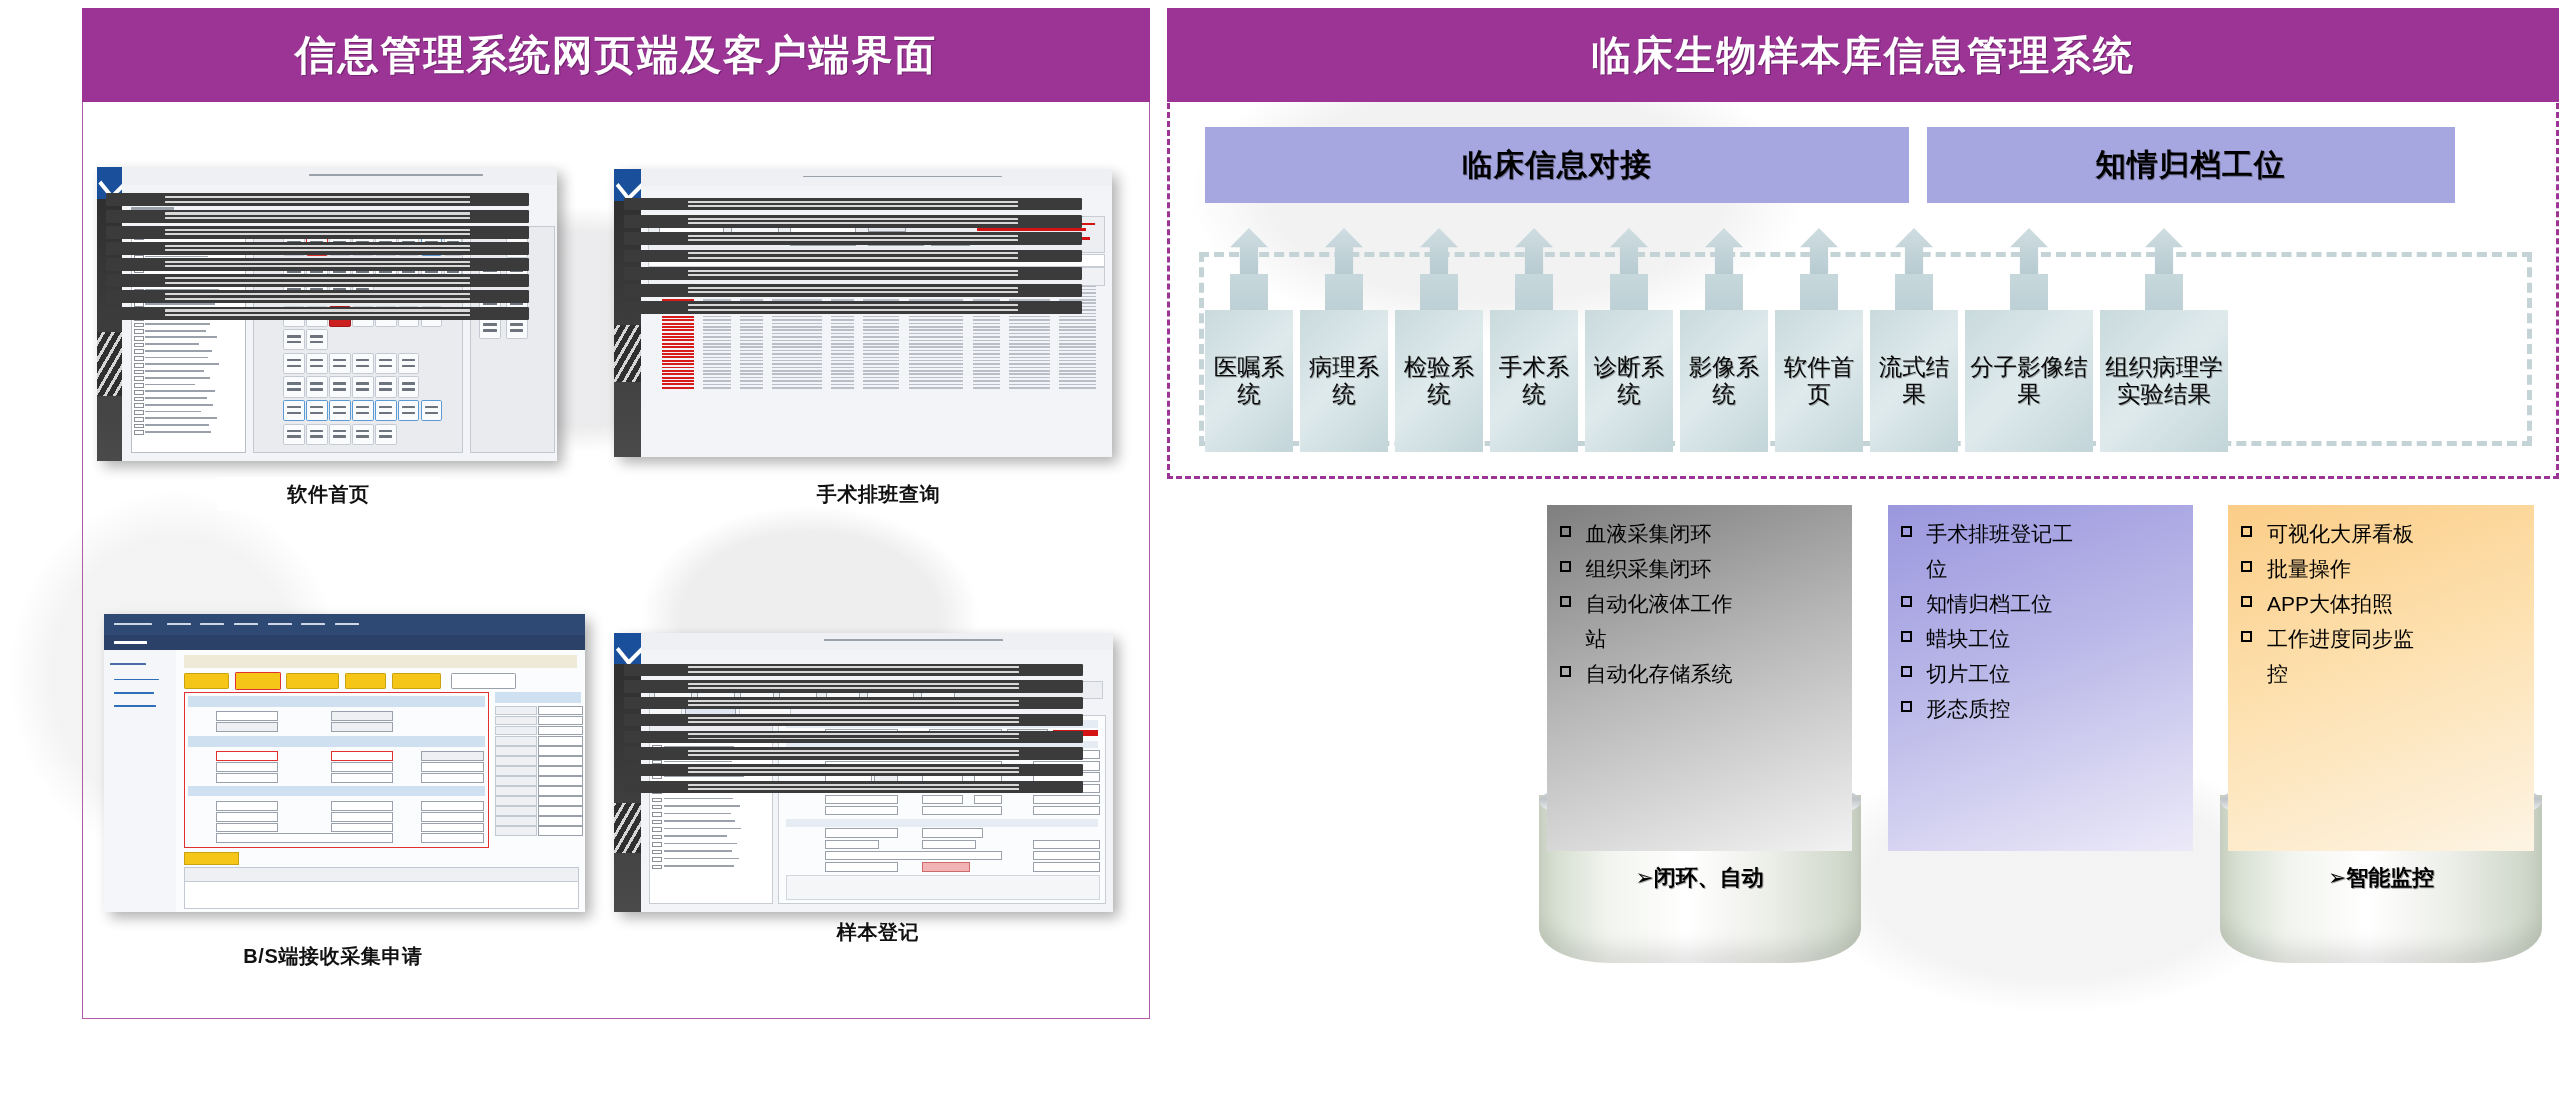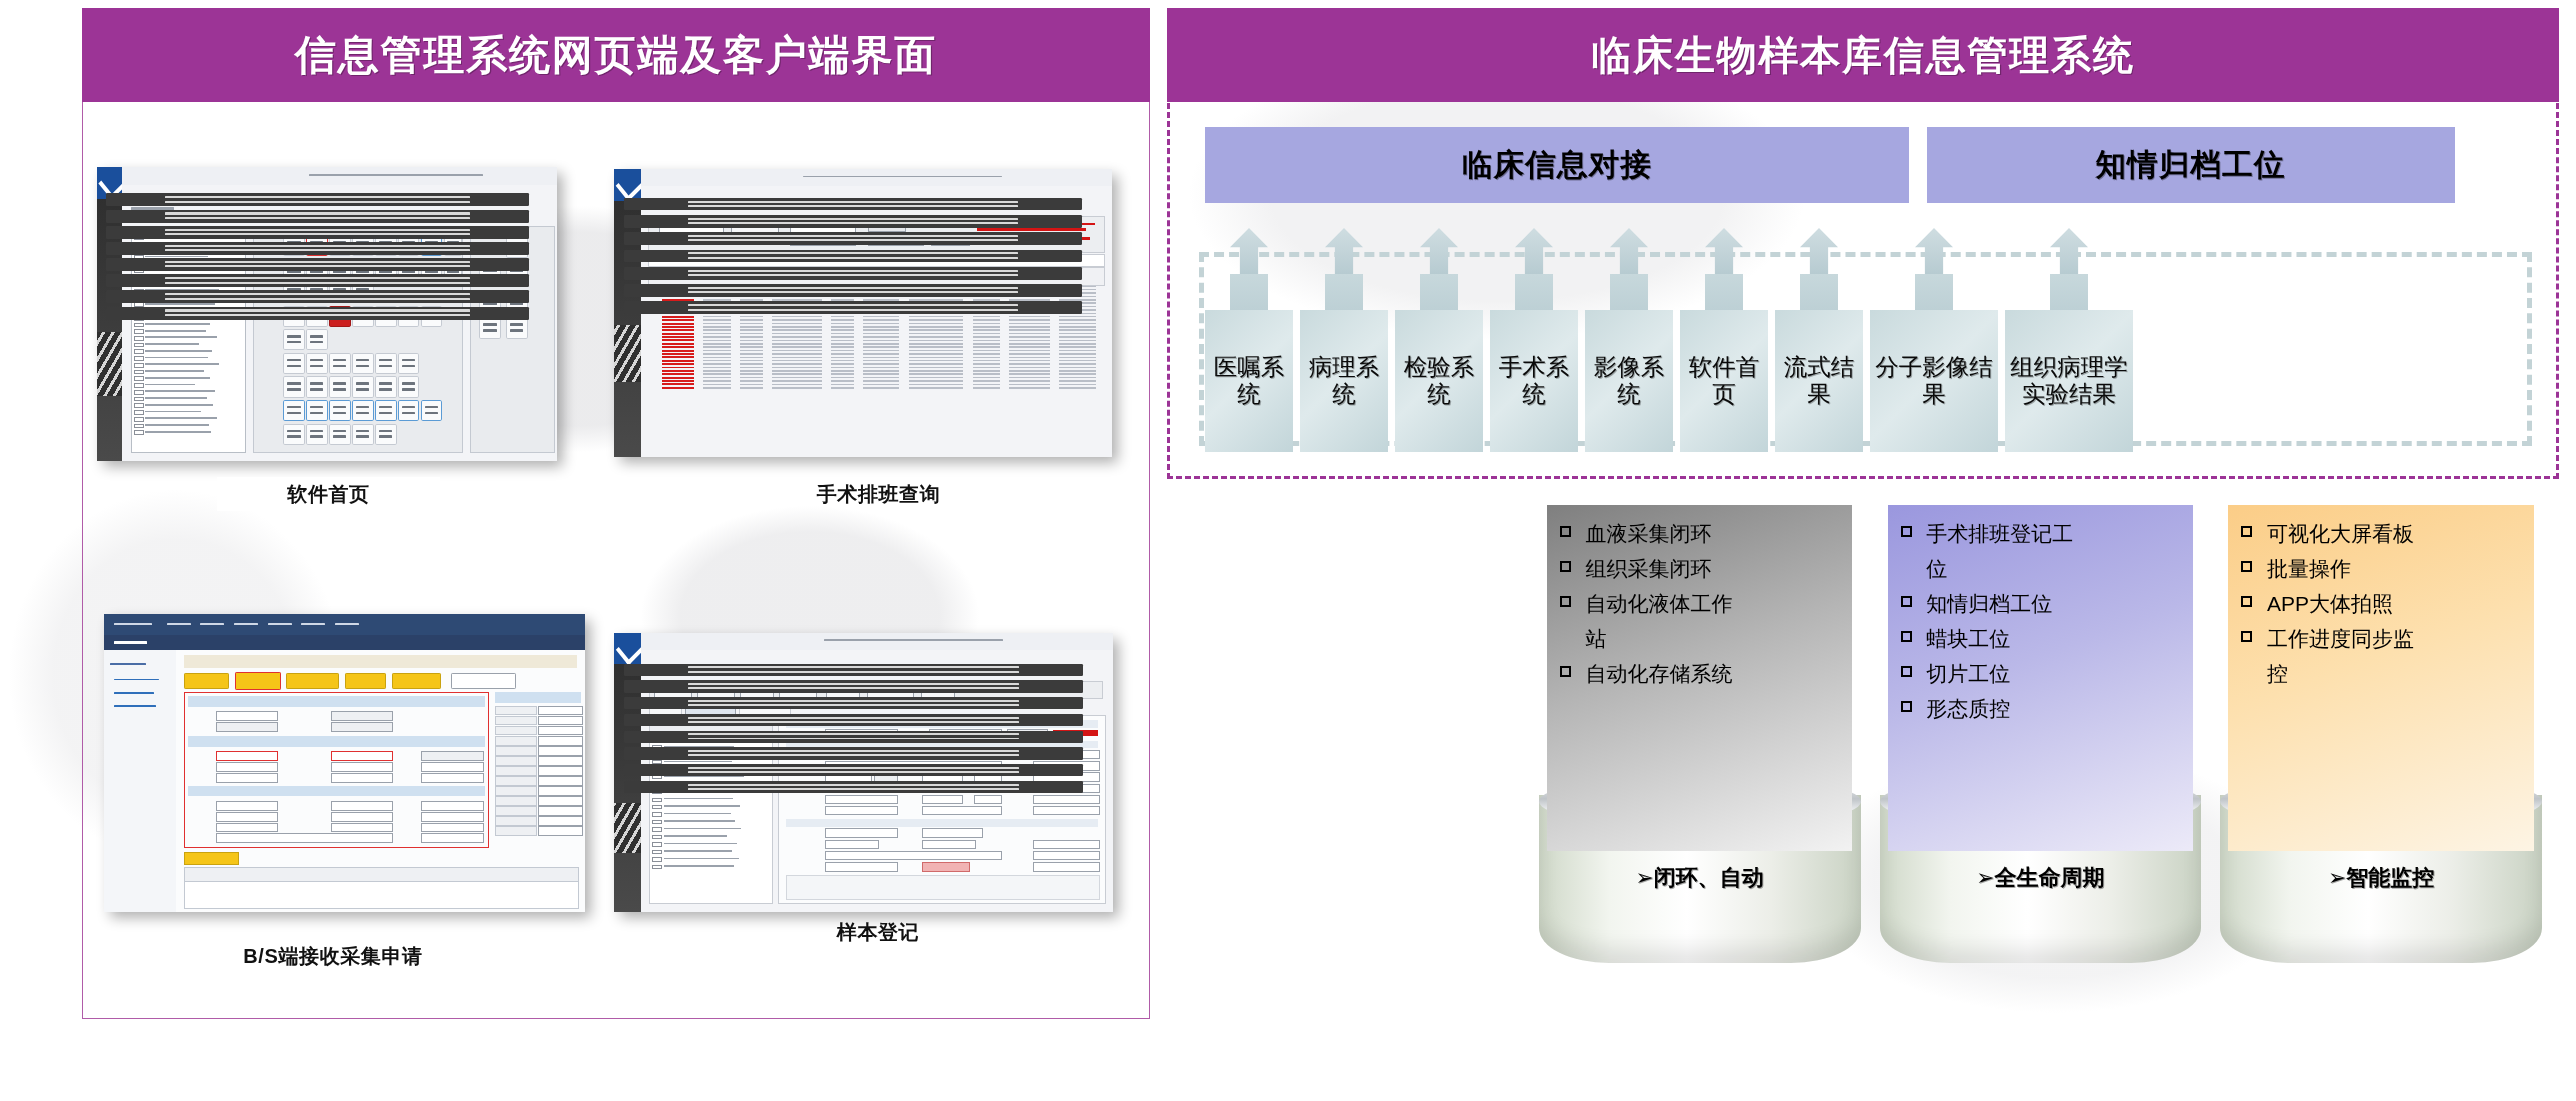--- a/index.html
+++ b/index.html
@@ -1323,20 +1323,25 @@
     <div class="srcbox">检验系统</div>
   </div>
   <div class="arrowcell" style="flex:0 0 88px;">
     <div class="arrowhead"></div>
     <div class="arrowstem"></div>
     <div class="srcbox">手术系统</div>
   </div>
   <div class="arrowcell" style="flex:0 0 88px;">
     <div class="arrowhead"></div>
     <div class="arrowstem"></div>
+    <div class="srcbox">诊断系统</div>
+  </div>
+  <div class="arrowcell" style="flex:0 0 88px;">
+    <div class="arrowhead"></div>
+    <div class="arrowstem"></div>
     <div class="srcbox">影像系统</div>
   </div>
   <div class="arrowcell" style="flex:0 0 88px;">
     <div class="arrowhead"></div>
     <div class="arrowstem"></div>
     <div class="srcbox">软件首页</div>
   </div>
   <div class="arrowcell" style="flex:0 0 88px;">
     <div class="arrowhead"></div>
     <div class="arrowstem"></div>
@@ -1381,26 +1386,20 @@
     <div class="card" style="background:linear-gradient(160deg,#9a97de 0%,#bab8e8 45%,#eceaf8 100%);">
       <ul>
         <li>手术排班登记工</li>
         <li class="cont">位</li>
         <li>知情归档工位</li>
         <li>蜡块工位</li>
         <li>切片工位</li>
         <li>形态质控</li>
       </ul>
     </div>
-    <div class="tube">
-      <div class="body"></div>
-      <div class="rim"></div>
-      <div class="fill" style="background:#d9b68a;"></div>
-      <div class="lbl">➢全生命周期</div>
-    </div>
   </div>
 
   <div class="cyl">
     <div class="card" style="background:linear-gradient(160deg,#fbcd87 0%,#fde0ae 45%,#fdf4e4 100%);">
       <ul>
         <li>可视化大屏看板</li>
         <li>批量操作</li>
         <li>APP大体拍照</li>
         <li>工作进度同步监</li>
         <li class="cont">控</li>

